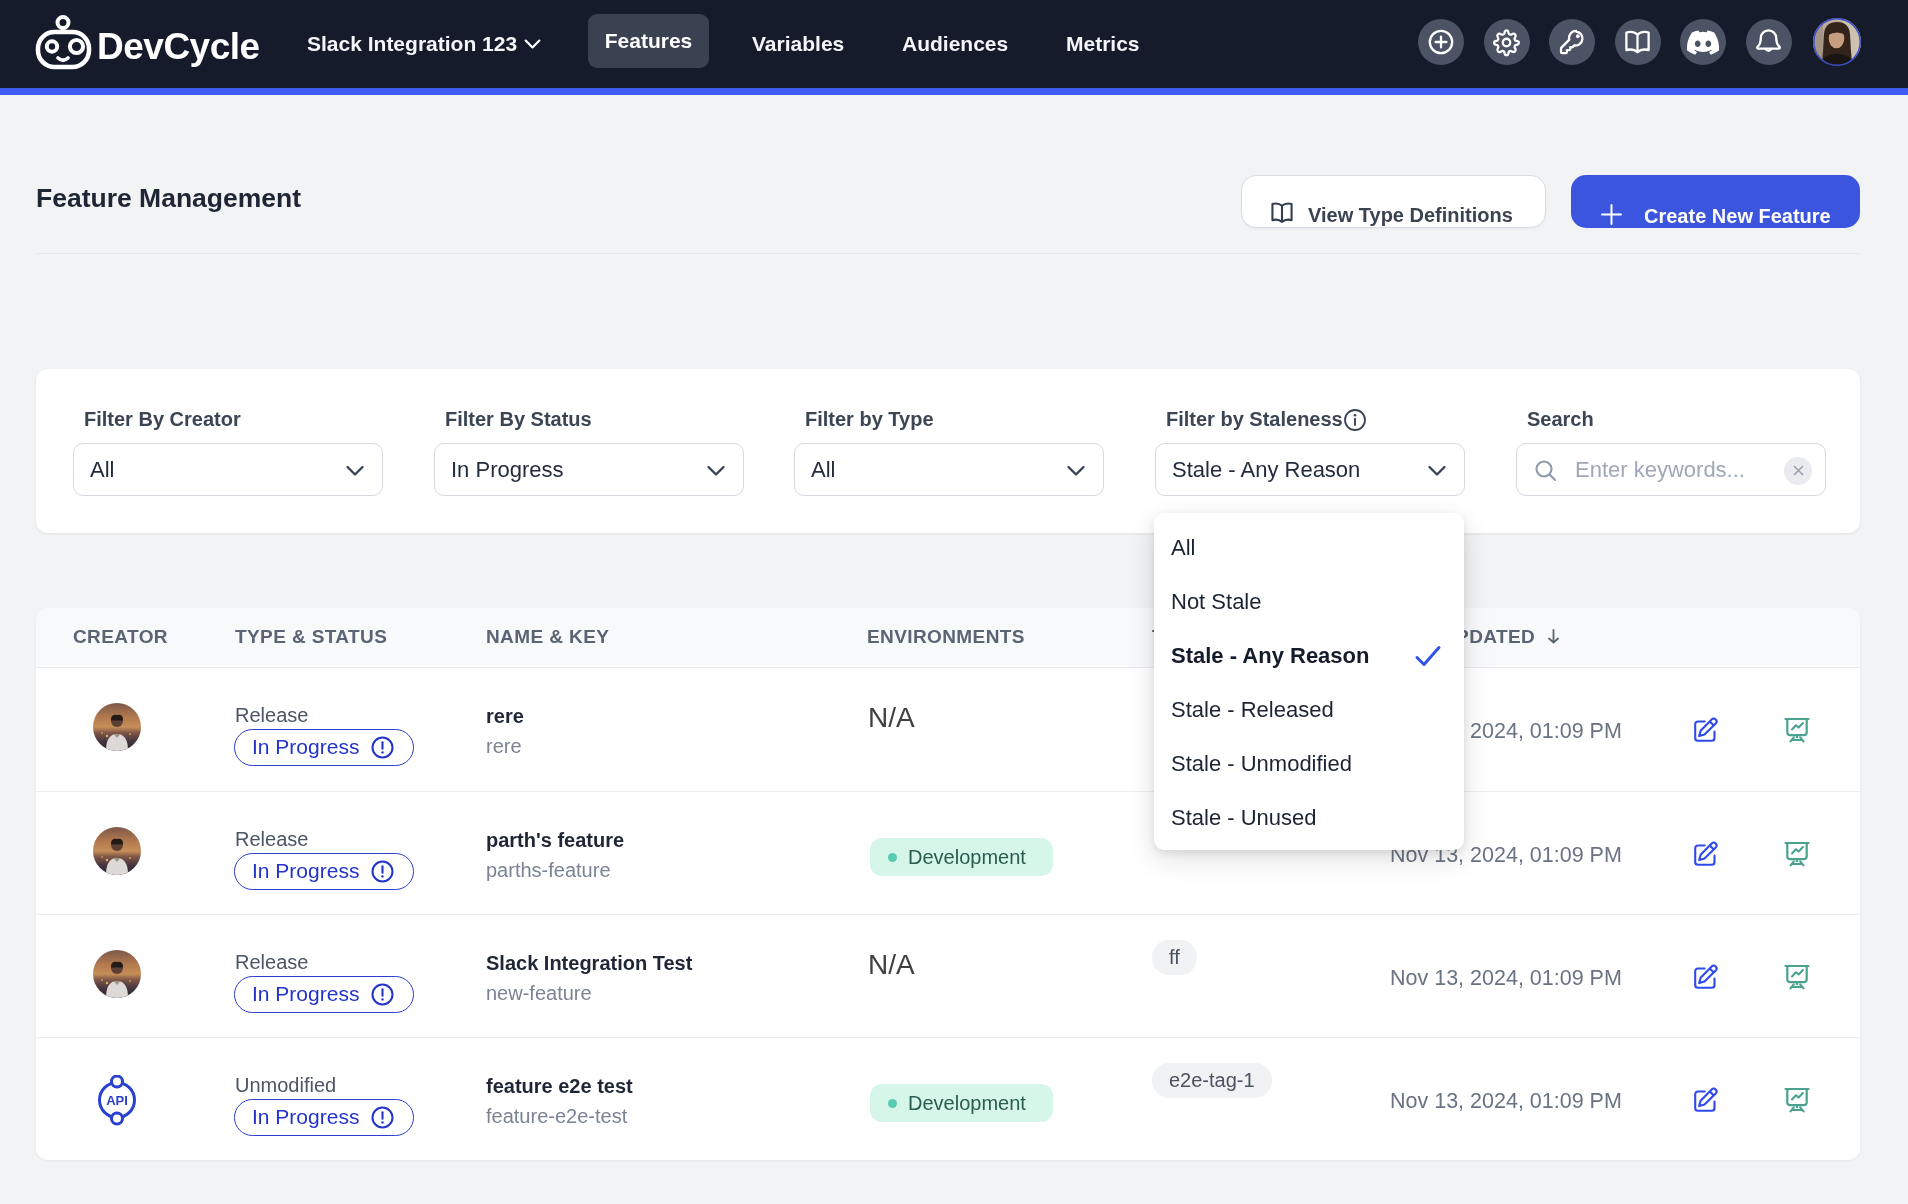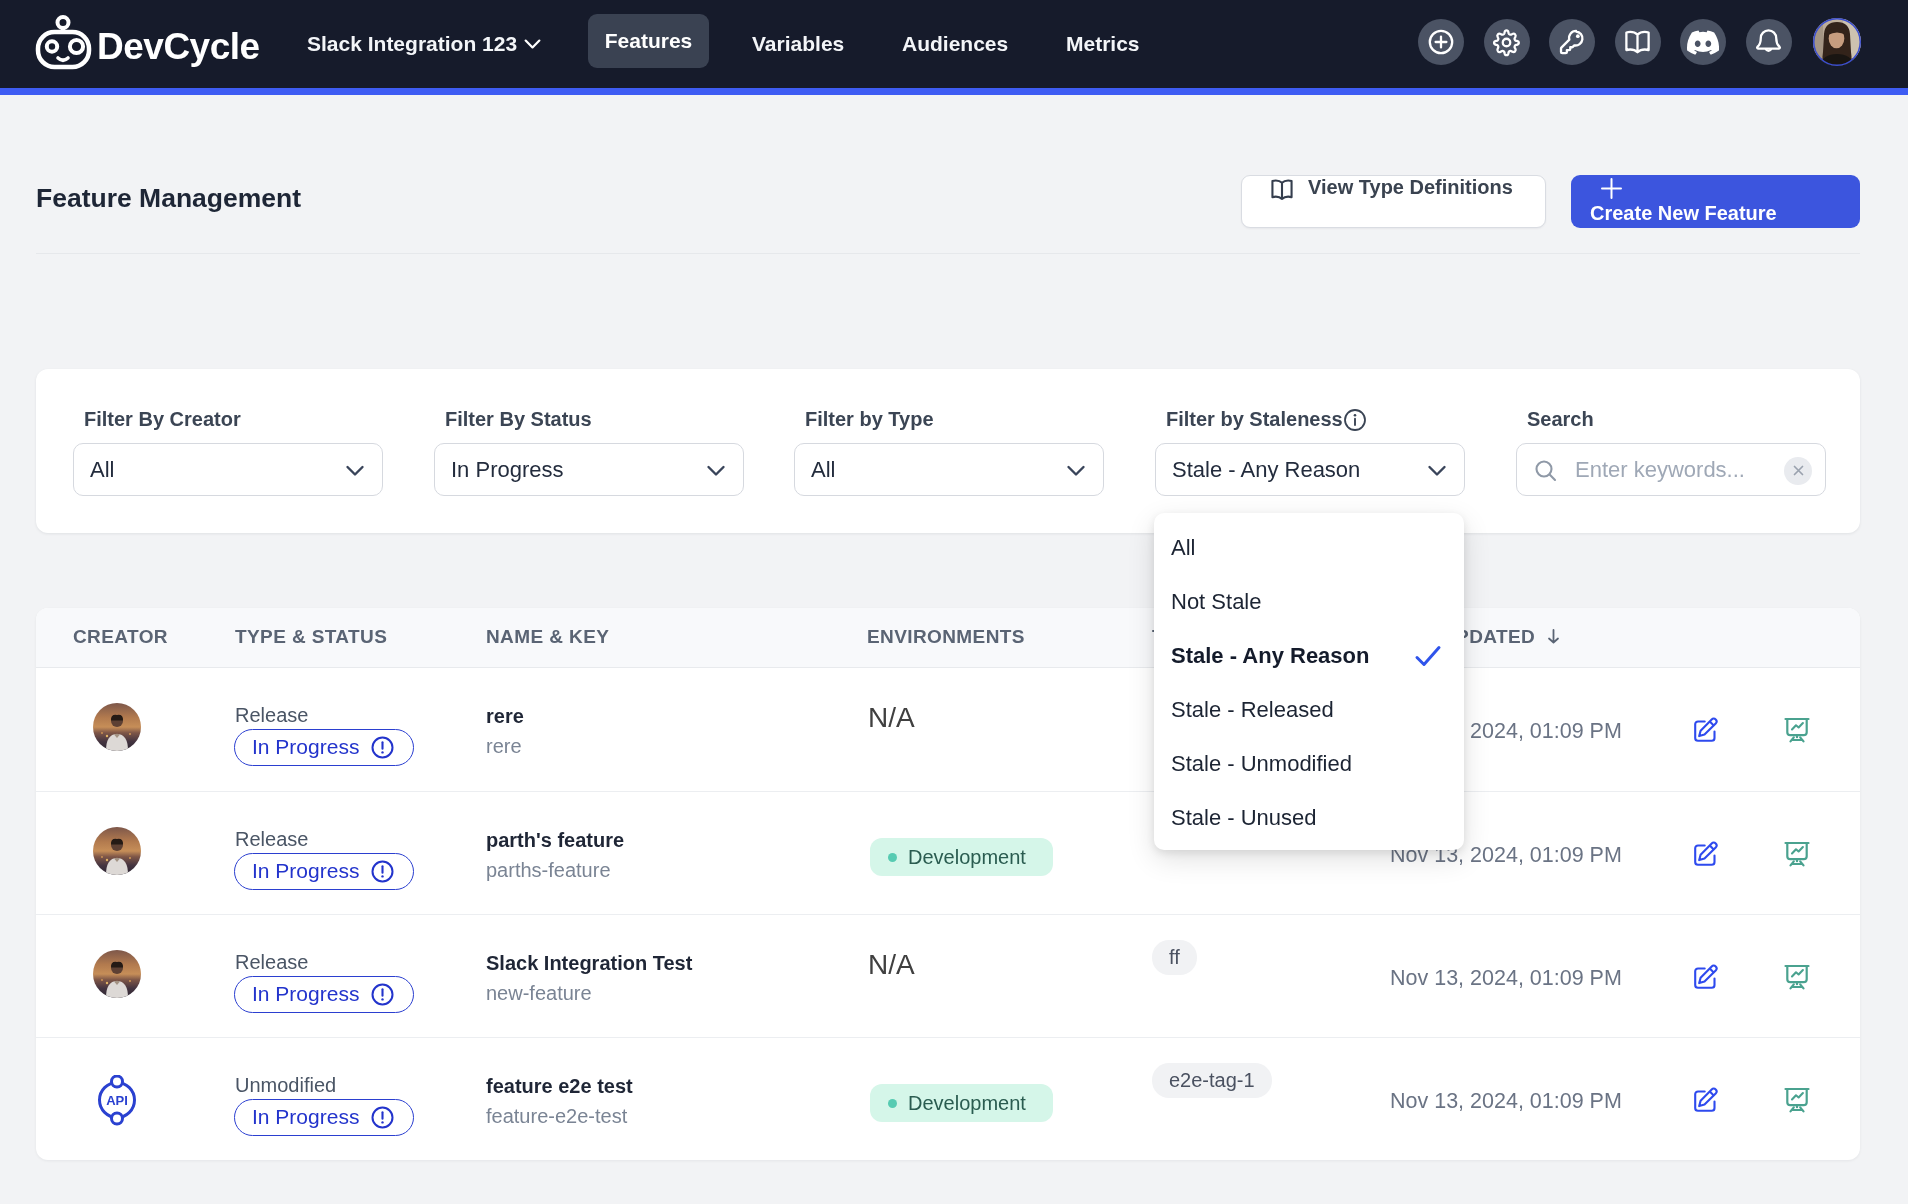--- a/index.html
+++ b/index.html
@@ -10,23 +10,23 @@
 
   
   #nav { position:absolute; left:0; top:0; width:1908px; height:88px; background:#161b2b; }
   #bluebar { position:absolute; left:0; top:88px; width:1908px; height:7px; background:#3e5cf3; }
   .navlink { position:absolute; top:0; height:88px; line-height:88px; font-size:21px; font-weight:bold; color:#f3f5f8; }
   #featpill { position:absolute; left:588px; top:14px; width:121px; height:54px; background:#3a4252; border-radius:9px; text-align:center; line-height:54px; font-size:21px; font-weight:bold; color:#fff; }
   .iconcircle { position:absolute; top:19px; width:46px; height:46px; border-radius:50%; background:#4b5364; }
 
   
   #h1 { position:absolute; left:36px; top:183px; font-size:26.5px; font-weight:bold; color:#1e2636; }
-  .btn { position:absolute; top:175px; height:53px; border-radius:9px; display:flex; align-items:flex-start; font-size:20px; font-weight:bold; }
+  .btn { position:absolute; top:175px; height:53px; border-radius:15px; display:flex; align-items:flex-end; font-size:20px; font-weight:bold; }
   #btn-vtd { left:1241px; width:305px; background:#fff; border:1px solid #d9dce2; color:#3a4350; box-shadow:0 1px 2px rgba(16,24,40,.05); }
-  #btn-cnf { left:1571px; width:289px; background:#3c55de; color:#fff;flex-direction:column; }
+  #btn-cnf { left:1571px; width:289px; background:#3c55de; color:#fff; }
   #headdivider { position:absolute; left:36px; top:253px; width:1824px; height:1px; background:#e6e8eb; }
 
   
   #filtercard { position:absolute; left:36px; top:369px; width:1824px; height:164px; background:#fff; border-radius:12px; box-shadow:0 1px 3px rgba(16,24,40,.08); }
   .flabel { position:absolute; top:408px; font-size:20px; font-weight:bold; color:#3b4554;margin-left:11px; }
   .fselect { position:absolute; top:443px; width:310px; height:53px; background:#fff; border:1px solid #d6d9df; border-radius:10px; }
   .fselect .val { position:absolute; left:16px; top:0; height:51px; line-height:51px; font-size:22px; color:#232c3d; }
   .fselect svg.chev { position:absolute; right:17px; top:21px; }
 
   

